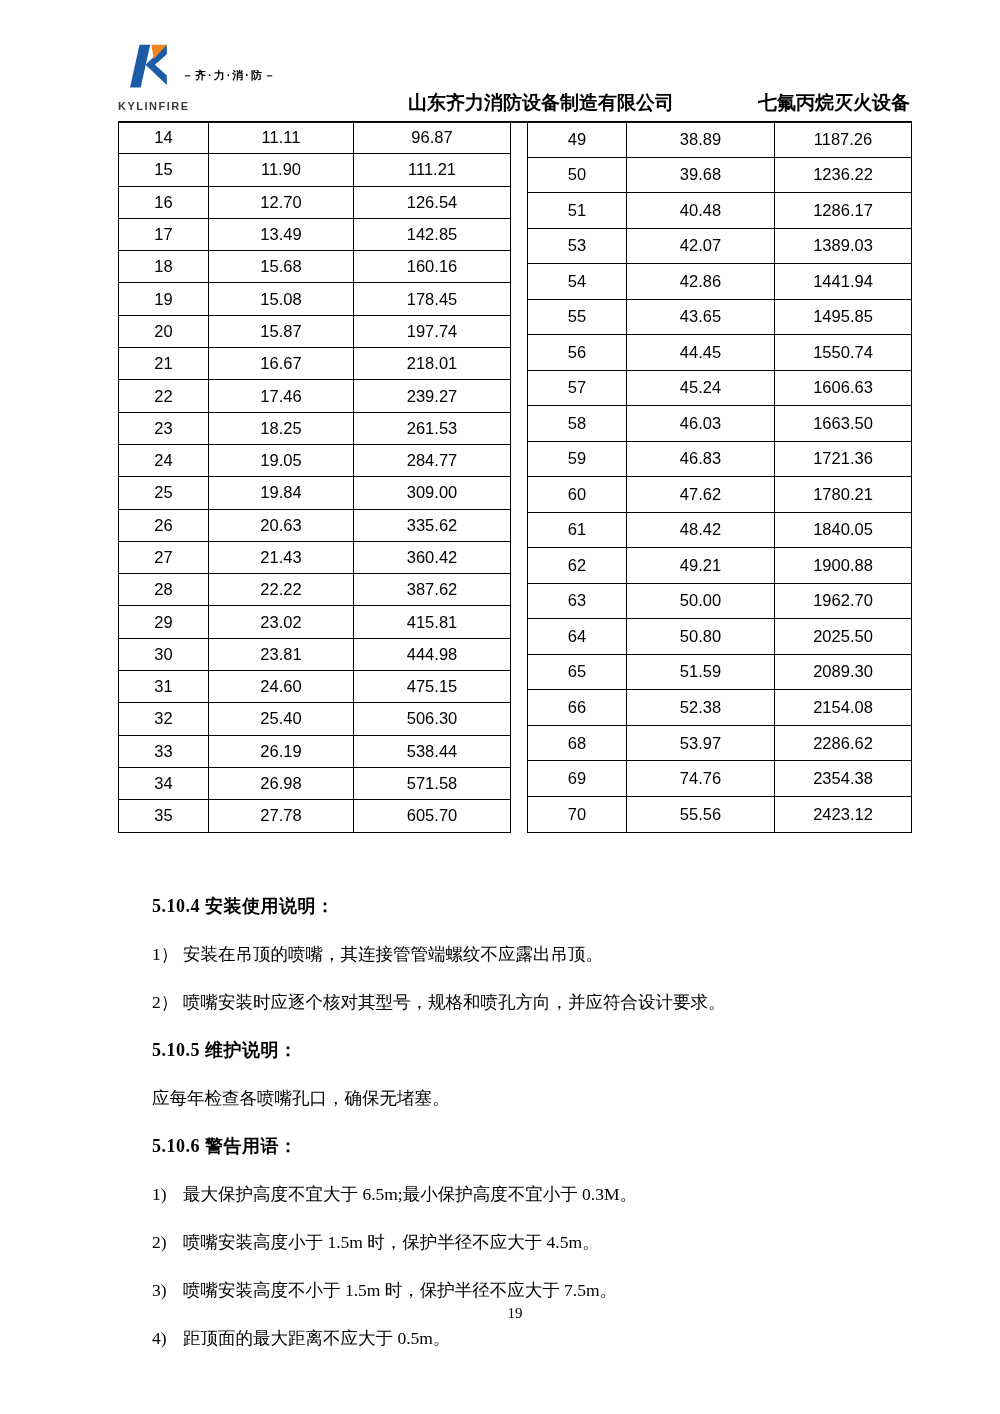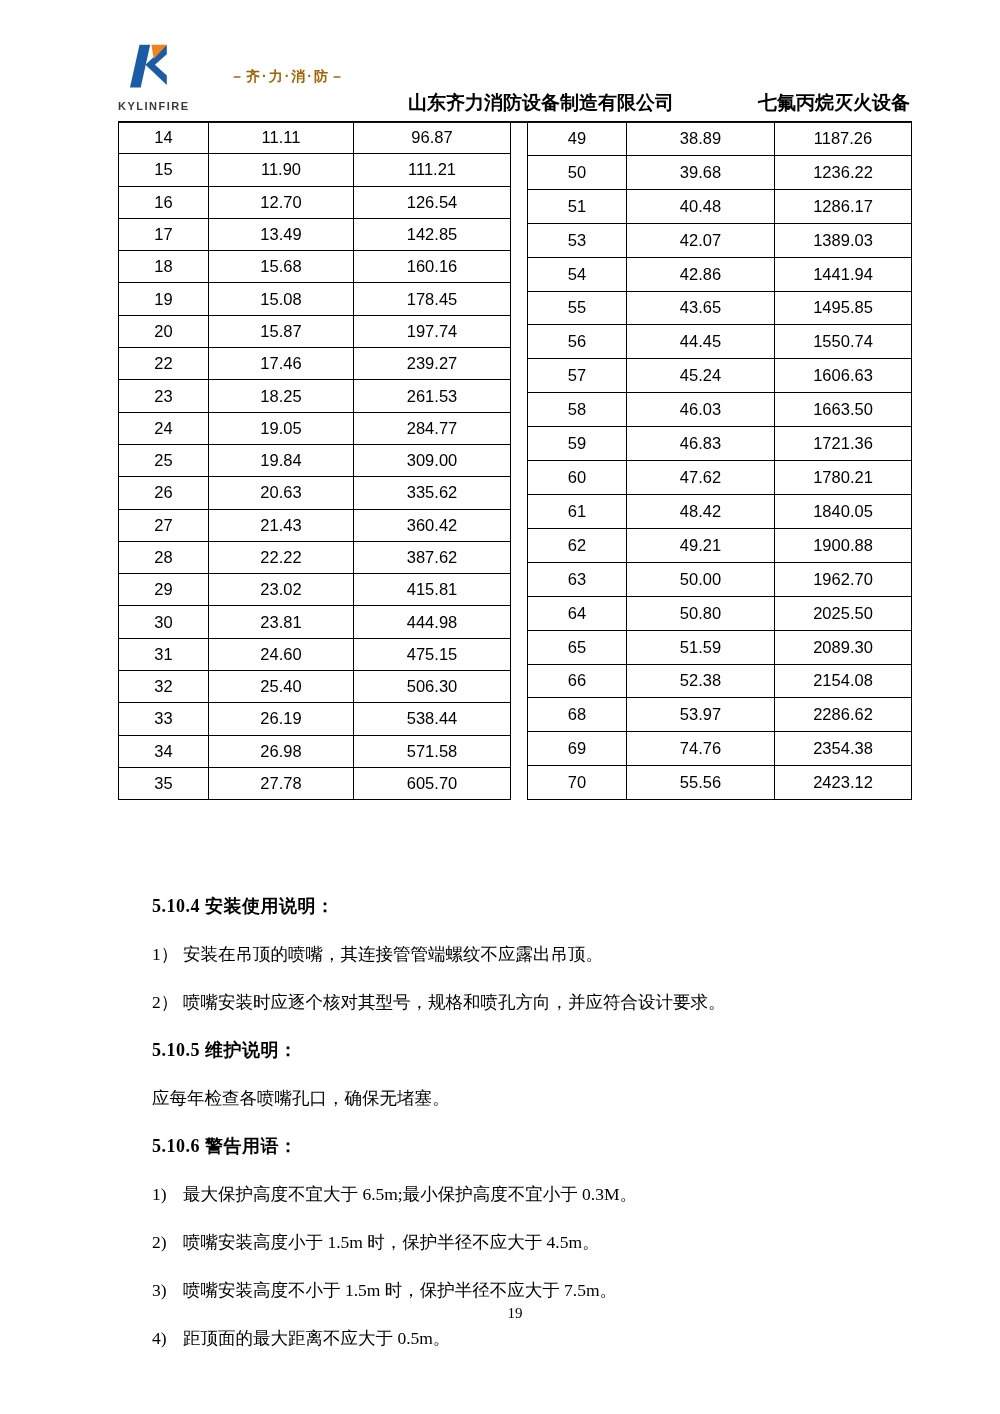--- a/index.html
+++ b/index.html
@@ -10,21 +10,21 @@
   }
   
   .header{position:absolute;left:118px;top:38px;width:794px;height:83px;
     border-bottom:2px solid #111;}
   .logo-mark{position:absolute;left:12px;top:6px;width:38px;height:44px;}
   .brand{position:absolute;left:0;top:62px;
     font-family:"Liberation Sans",sans-serif;font-weight:bold;
     font-size:11px;letter-spacing:1.5px;color:#3b3b3b;}
   .slogan{position:absolute;left:64px;top:30px;
     font-family:"Liberation Sans",sans-serif;font-weight:600;
-    font-size:14px;letter-spacing:2px;color:#a16207;margin-left:48px;}
+    font-size:11px;letter-spacing:2px;color:#000000;}
   .company{position:absolute;left:290px;bottom:5px;
     font-family:Liberation Serif, serif;font-weight:bold;font-size:19px;}
   .product{position:absolute;right:2px;bottom:5px;
     font-family:Liberation Sans, sans-serif;font-weight:bold;font-size:19px;}
   
   .tables{position:absolute;left:118px;top:121px;width:794px;display:flex;}
   .tables table{border-collapse:collapse;table-layout:fixed;
     font-family:"Liberation Sans",sans-serif;font-size:16.5px;}
   .tables table{border:1.5px solid #000;padding-left:8px;}
   .tables td{border:1px solid #000;text-align:center;vertical-align:middle;
@@ -98,20 +98,25 @@
             <td>19</td>
             <td>15.08</td>
             <td>178.45</td>
           </tr>
           <tr>
             <td>20</td>
             <td>15.87</td>
             <td>197.74</td>
           </tr>
           <tr>
+            <td>21</td>
+            <td>16.67</td>
+            <td>218.01</td>
+          </tr>
+          <tr>
             <td>22</td>
             <td>17.46</td>
             <td>239.27</td>
           </tr>
           <tr>
             <td>23</td>
             <td>18.25</td>
             <td>261.53</td>
           </tr>
           <tr>

